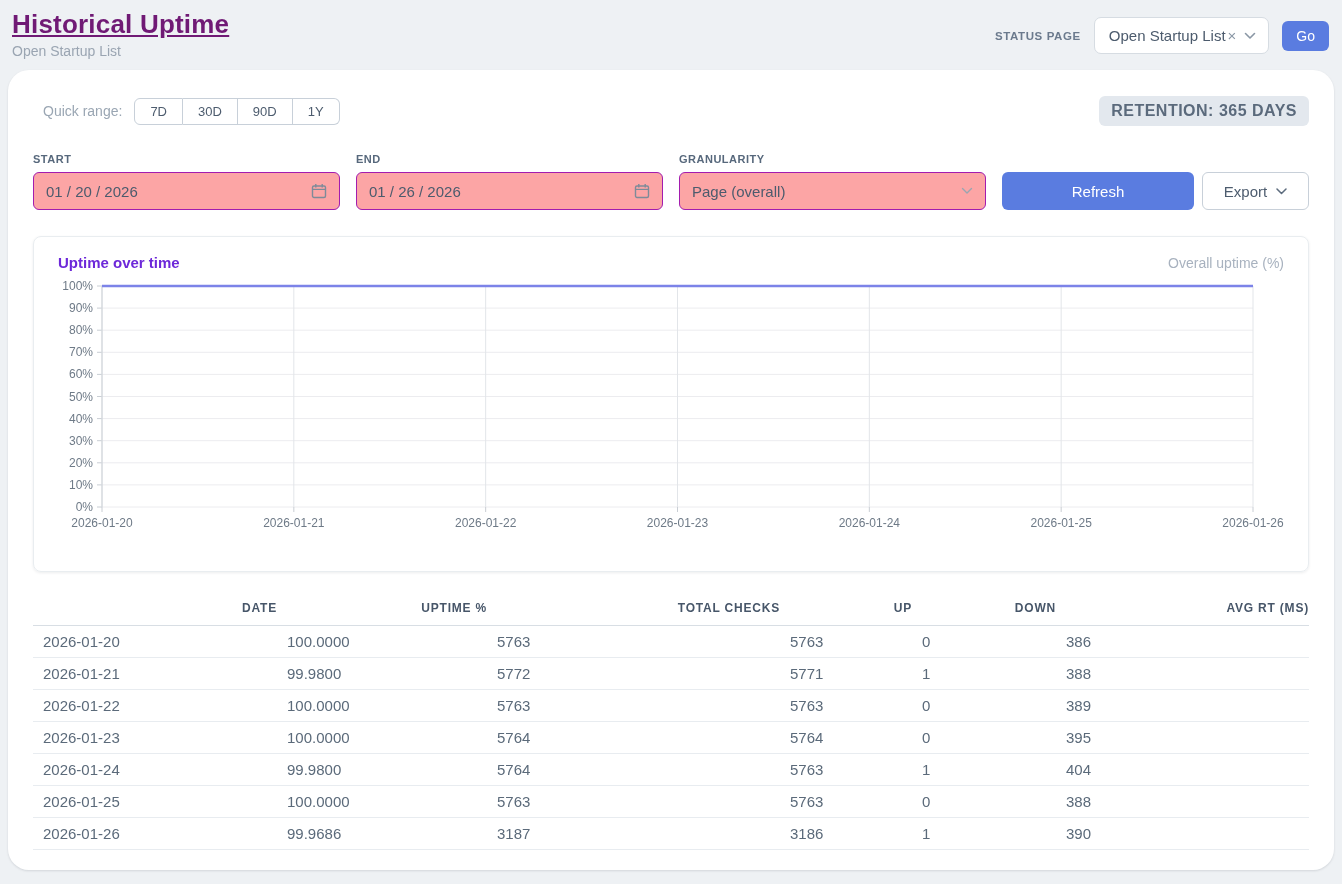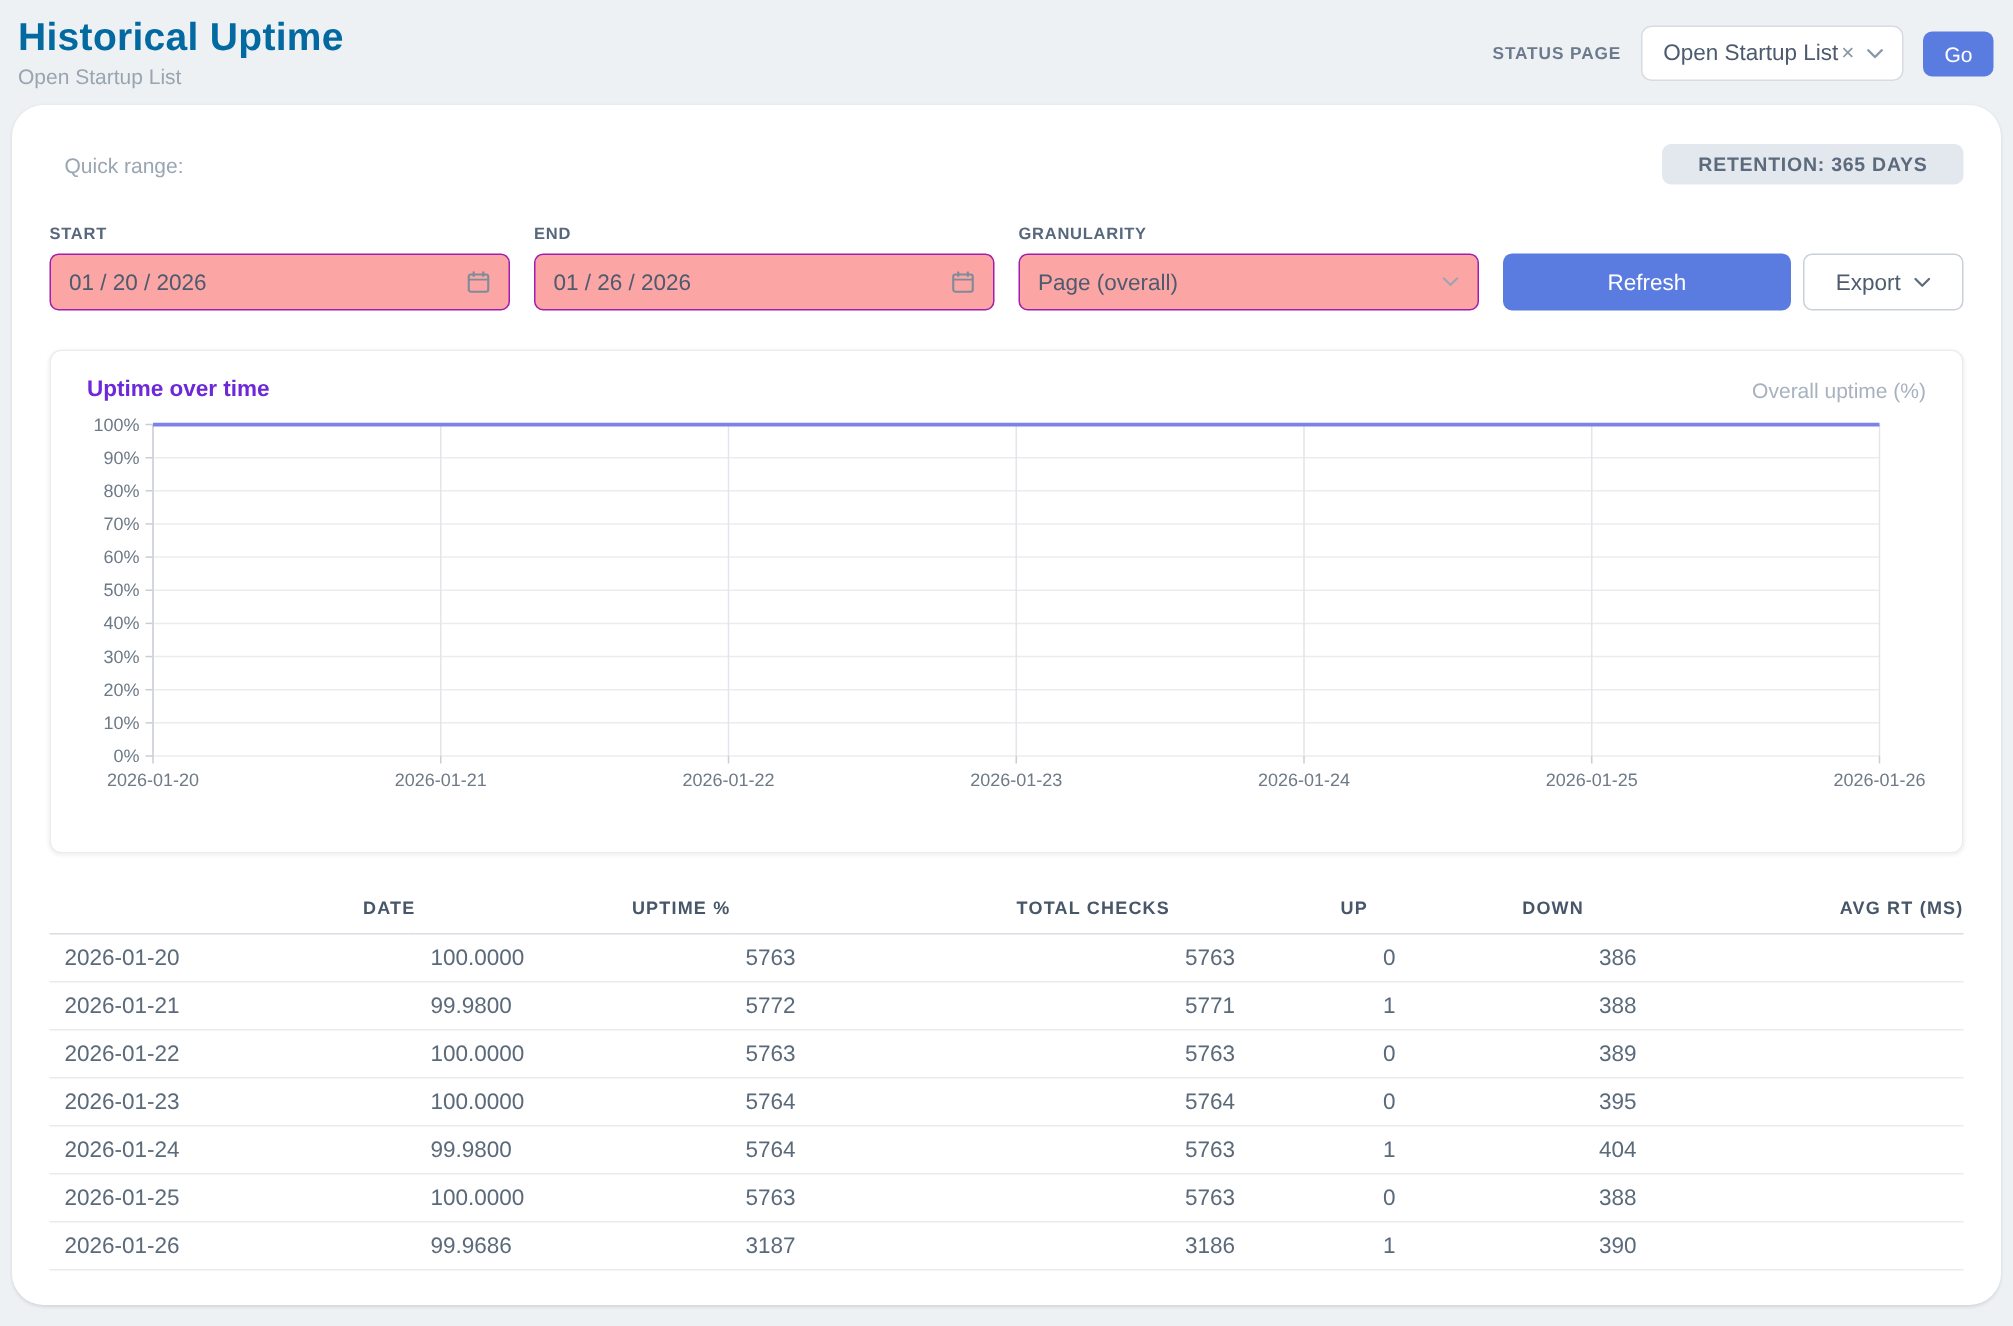--- a/index.html
+++ b/index.html
@@ -5,21 +5,21 @@
   * { box-sizing: border-box; margin: 0; padding: 0; }
   html,body { width:1342px; height:884px; }
   body {
     background:#eef1f4;
     font-family:"Liberation Sans","DejaVu Sans",sans-serif;
     color:#4c5b6d;
     overflow:hidden;
   }
   
   .topbar { display:flex; justify-content:space-between; align-items:flex-start; padding:9px 13px 0 12px; height:70px; }
-  .page-title { font-size:26px; font-weight:700; color:#0369a1; letter-spacing:.2px; }
+  .page-title { font-size:26px; font-weight:700; color:#701a75; letter-spacing:.2px;text-decoration:underline; }
   .page-subtitle { font-size:14px; color:#9aa5b2; margin-top:3px; }
   .topbar-right { display:flex; align-items:center; gap:13px; margin-top:8px; }
   .status-label { font-size:11.5px; font-weight:600; color:#6b7a8d; letter-spacing:.6px; }
   .select-box {
     display:flex; align-items:center; gap:8px; background:#fff;
     border:1px solid #d6dce2; border-radius:7px; height:37px; padding:0 12px 0 14px;
     font-size:15px; color:#4c5b6d; cursor:pointer;
   }
   .clear-x { color:#8a97a5; font-size:15px; margin-left:-6px; cursor:pointer; }
   .go-btn {
@@ -37,22 +37,22 @@
   .quick-label { font-size:14px; color:#9aa6b3; margin-left:10px; }
   .btn-group { display:flex; margin-left:12px; }
   .btn-group button {
     height:27px; padding:0 15px; background:#fff; border:1px solid #c8d0d9;
     font-size:13px; color:#4d5c6e; cursor:pointer; font-family:inherit;
   }
   .btn-group button + button { border-left:none; }
   .btn-group button:first-child { border-radius:6px 0 0 6px; }
   .btn-group button:last-child { border-radius:0 6px 6px 0; }
   .badge {
-    margin-left:auto; background:#e3e8ee; color:#5b6a7c; font-size:13px;
-    font-weight:700; letter-spacing:.5px; padding:6px 24px; border-radius:6px;
+    margin-left:auto; background:#e3e8ee; color:#5b6a7c; font-size:16px;
+    font-weight:700; letter-spacing:.5px; padding:6px 12px; border-radius:6px;
   }
   
   .fields-row { margin-top:27px; display:flex; align-items:flex-end; gap:16px; }
   .field { display:flex; flex-direction:column; width:307px; }
   .field-label { font-size:11px; font-weight:600; color:#57687c; letter-spacing:.5px; margin-bottom:7px; }
   .inputlike {
     height:38px; border:1px solid #a21caf; border-radius:6px; background:#fca5a5;
     display:flex; align-items:center; justify-content:space-between;
     padding:0 12px; font-size:15px; color:#4c5b6d; cursor:pointer;
   }
@@ -105,20 +105,26 @@
         </svg>
     </div>
     <button class="go-btn">Go</button>
   </div>
 </header>
 
 <main class="main-card">
 
   <div class="quick-row">
     <span class="quick-label">Quick range:</span>
+    <div class="btn-group" id="quick-ranges">
+        <button>7D</button>
+        <button>30D</button>
+        <button>90D</button>
+        <button>1Y</button>
+      </div>
     <span class="badge">RETENTION: 365 DAYS</span>
   </div>
 
   <div class="fields-row">
     <div class="field">
       <span class="field-label">START</span>
       <div class="inputlike">
         <span>01 / 20 / 2026</span>
         <svg class="icon-svg" width="16" height="16" viewBox="0 0 16 16">
             <rect x="1.5" y="3" width="13" height="11.5" rx="1.5" fill="none" stroke="#7e8b99" stroke-width="1.4"></rect>

